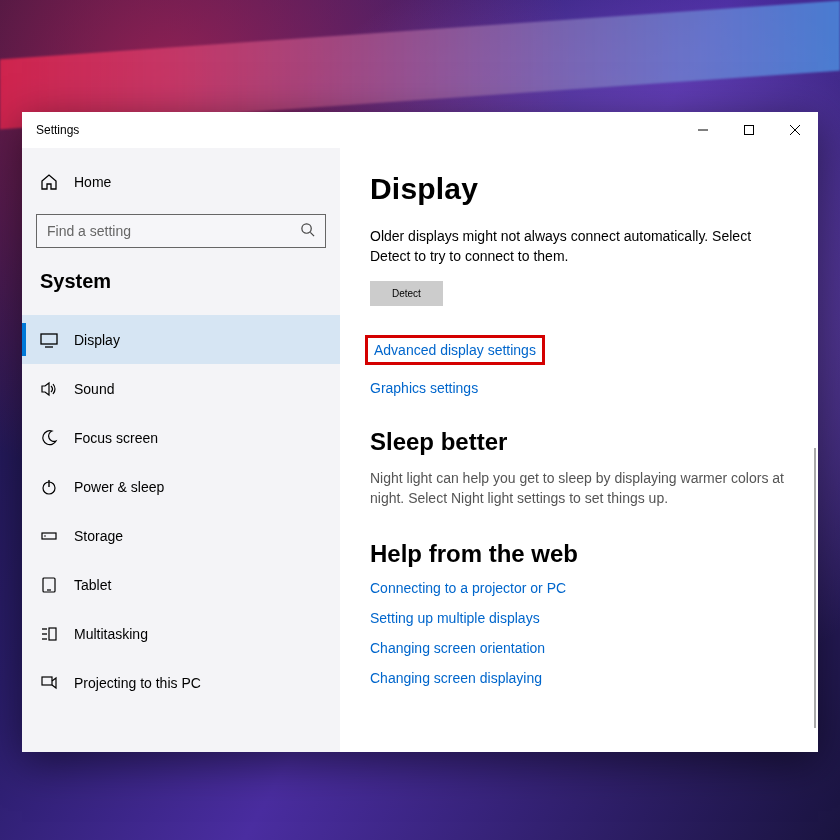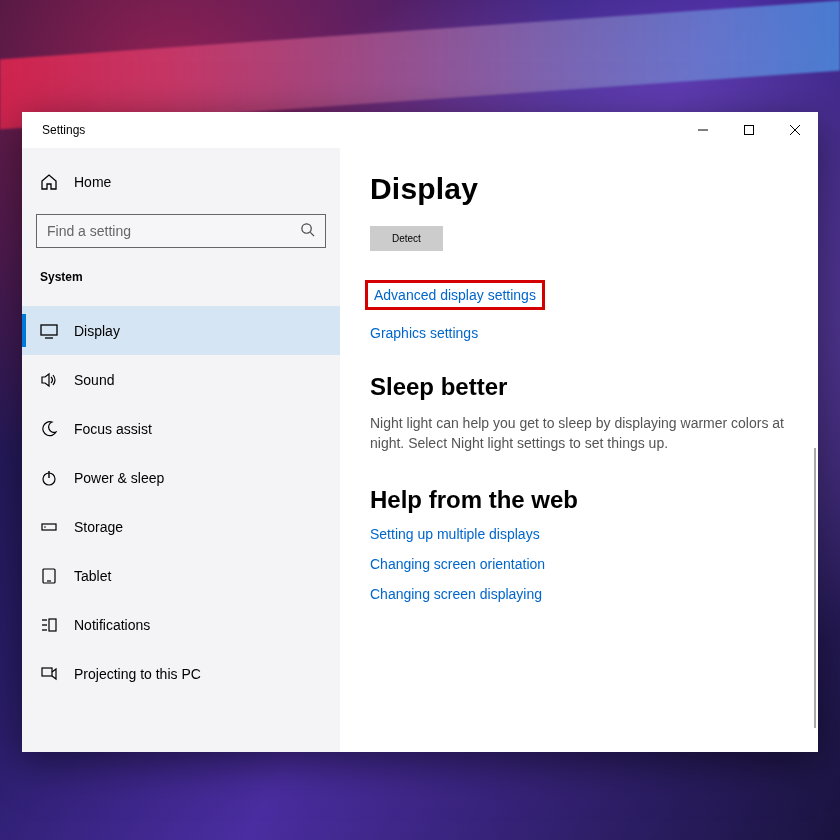--- a/index.html
+++ b/index.html
@@ -27,21 +27,20 @@
     display: flex; flex-direction: column;
     font-size: 14px;
     color: #000;
   }
   .titlebar {
     height: 36px;
     display: flex; align-items: center;
     padding-left: 14px;
     position: relative;
     background: rgba(255,255,255,0.6);
-    margin-left: 6px;
   }
   .titlebar .title { font-size: 12px; color: #000; }
   .win-controls { position: absolute; right: 0; top: 0; height: 36px; display: flex; }
   .win-btn { width: 46px; height: 36px; display: flex; align-items: center; justify-content: center; }
   .win-btn svg { width: 10px; height: 10px; }
   .body { flex: 1; display: flex; min-height: 0; }
   .sidebar {
     width: 318px;
     background: rgba(235,235,240,0.55);
     backdrop-filter: blur(20px);
@@ -74,21 +73,21 @@
     background: rgba(255,255,255,0.25);
     display: flex; align-items: center;
     padding: 8px 10px;
     color: #555;
   }
   .search input {
     flex: 1; border: none; background: transparent; outline: none;
     font-size: 14px; color: #000;
   }
   .search input::placeholder { color: #666; }
-  .section-label { font-weight: 600; padding: 8px 18px 14px 18px; font-size: 12px; }
+  .section-label { font-weight: 600; padding: 8px 18px 14px 18px; font-size: 20px; }
   .nav-item.selected { background: rgba(0,120,215,0.12); }
   .nav-item.selected::before {
     content: ""; position: absolute; left: 0; top: 8px; bottom: 8px; width: 4px; background: #0078d7;
   }
   .nav-item { position: relative; }
   .nav-icon { width: 18px; height: 18px; display:flex; align-items:center; justify-content:center; color:#000; }
   .content {
     flex: 1; padding: 24px 30px 20px 30px;
     overflow: hidden; position: relative;
   }
@@ -183,21 +182,21 @@
               </svg>
             </span>
           <span>Sound</span>
         </div>
         <div class="nav-item">
           <span class="nav-icon">
               <svg viewBox="0 0 18 18" width="18" height="18">
                 <path d="M12 2 A7 7 0 1 0 16 12 A5 5 0 0 1 12 2 Z" fill="none" stroke="black" stroke-width="1.2"></path>
               </svg>
             </span>
-          <span>Focus assist</span>
+          <span>Focus screen</span>
         </div>
         <div class="nav-item">
           <span class="nav-icon">
               <svg viewBox="0 0 18 18" width="18" height="18">
                 <circle cx="9" cy="10" r="6" fill="none" stroke="black" stroke-width="1.2"></circle>
                 <line x1="9" y1="2" x2="9" y2="9" stroke="black" stroke-width="1.4"></line>
               </svg>
             </span>
           <span>Power &amp; sleep</span>
         </div>
@@ -221,46 +220,48 @@
         </div>
         <div class="nav-item">
           <span class="nav-icon">
               <svg viewBox="0 0 18 18" width="18" height="18">
                 <line x1="2" y1="4" x2="7" y2="4" stroke="black" stroke-width="1.3"></line>
                 <line x1="2" y1="9" x2="7" y2="9" stroke="black" stroke-width="1.3"></line>
                 <line x1="2" y1="14" x2="7" y2="14" stroke="black" stroke-width="1.3"></line>
                 <rect x="9" y="3" width="7" height="12" fill="none" stroke="black" stroke-width="1.2"></rect>
               </svg>
             </span>
-          <span>Notifications</span>
+          <span>Multitasking</span>
         </div>
         <div class="nav-item">
           <span class="nav-icon">
               <svg viewBox="0 0 18 18" width="18" height="18">
                 <rect x="2" y="3" width="10" height="8" fill="none" stroke="black" stroke-width="1.2"></rect>
                 <path d="M12 7 L16 4 V14 L12 11" fill="none" stroke="black" stroke-width="1.2"></path>
               </svg>
             </span>
           <span>Projecting to this PC</span>
         </div>
       </div>
 
       <div class="content">
         <div class="h1">Display</div>
+        <div class="desc">Older displays might not always connect automatically. Select Detect to try to connect to them.</div>
         <button class="btn">Detect</button>
         <div>
           <a class="link highlighted">Advanced display settings</a>
         </div>
         <div style="height:6px"></div>
         <a class="link">Graphics settings</a>
 
         <div class="h2">Sleep better</div>
         <div class="sub">Night light can help you get to sleep by displaying warmer colors at night. Select Night light settings to set things up.</div>
 
         <div class="h2">Help from the web</div>
+        <a class="link">Connecting to a projector or PC</a>
         <a class="link">Setting up multiple displays</a>
         <a class="link">Changing screen orientation</a>
         <a class="link">Changing screen displaying</a>
 
         <div class="scroll-indicator"></div>
       </div>
     </div>
   </div>
 </div>
 

